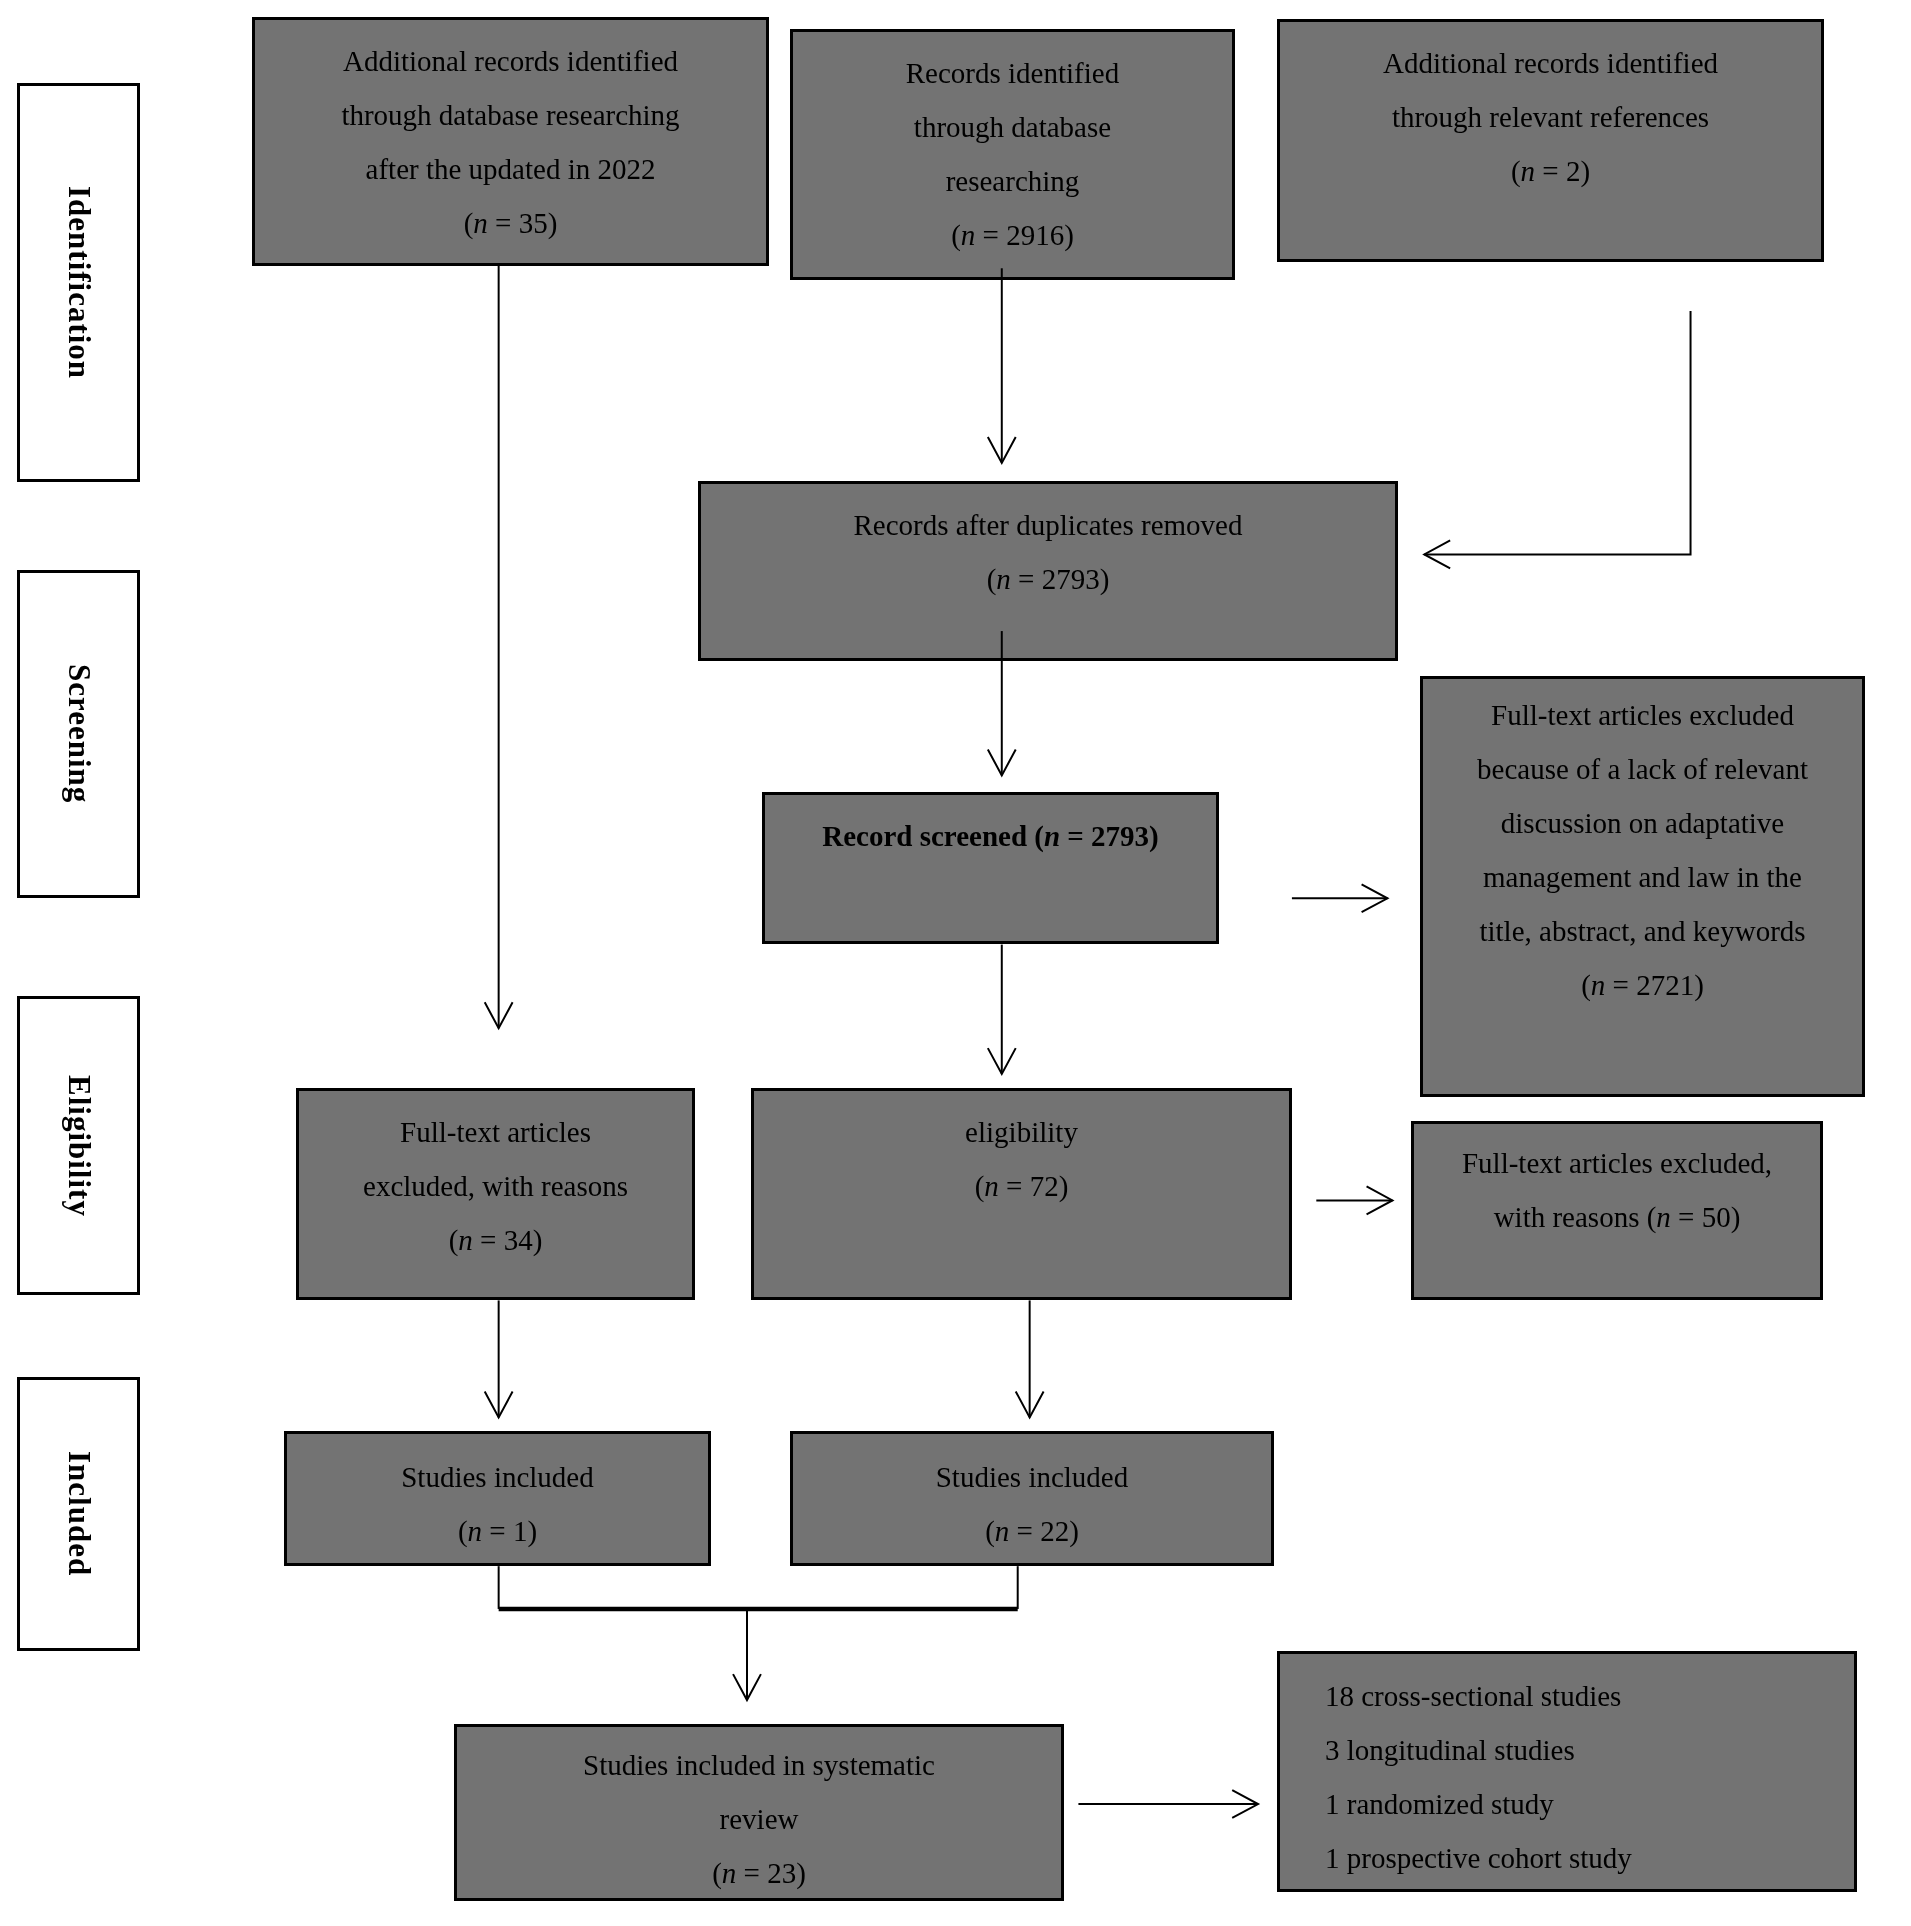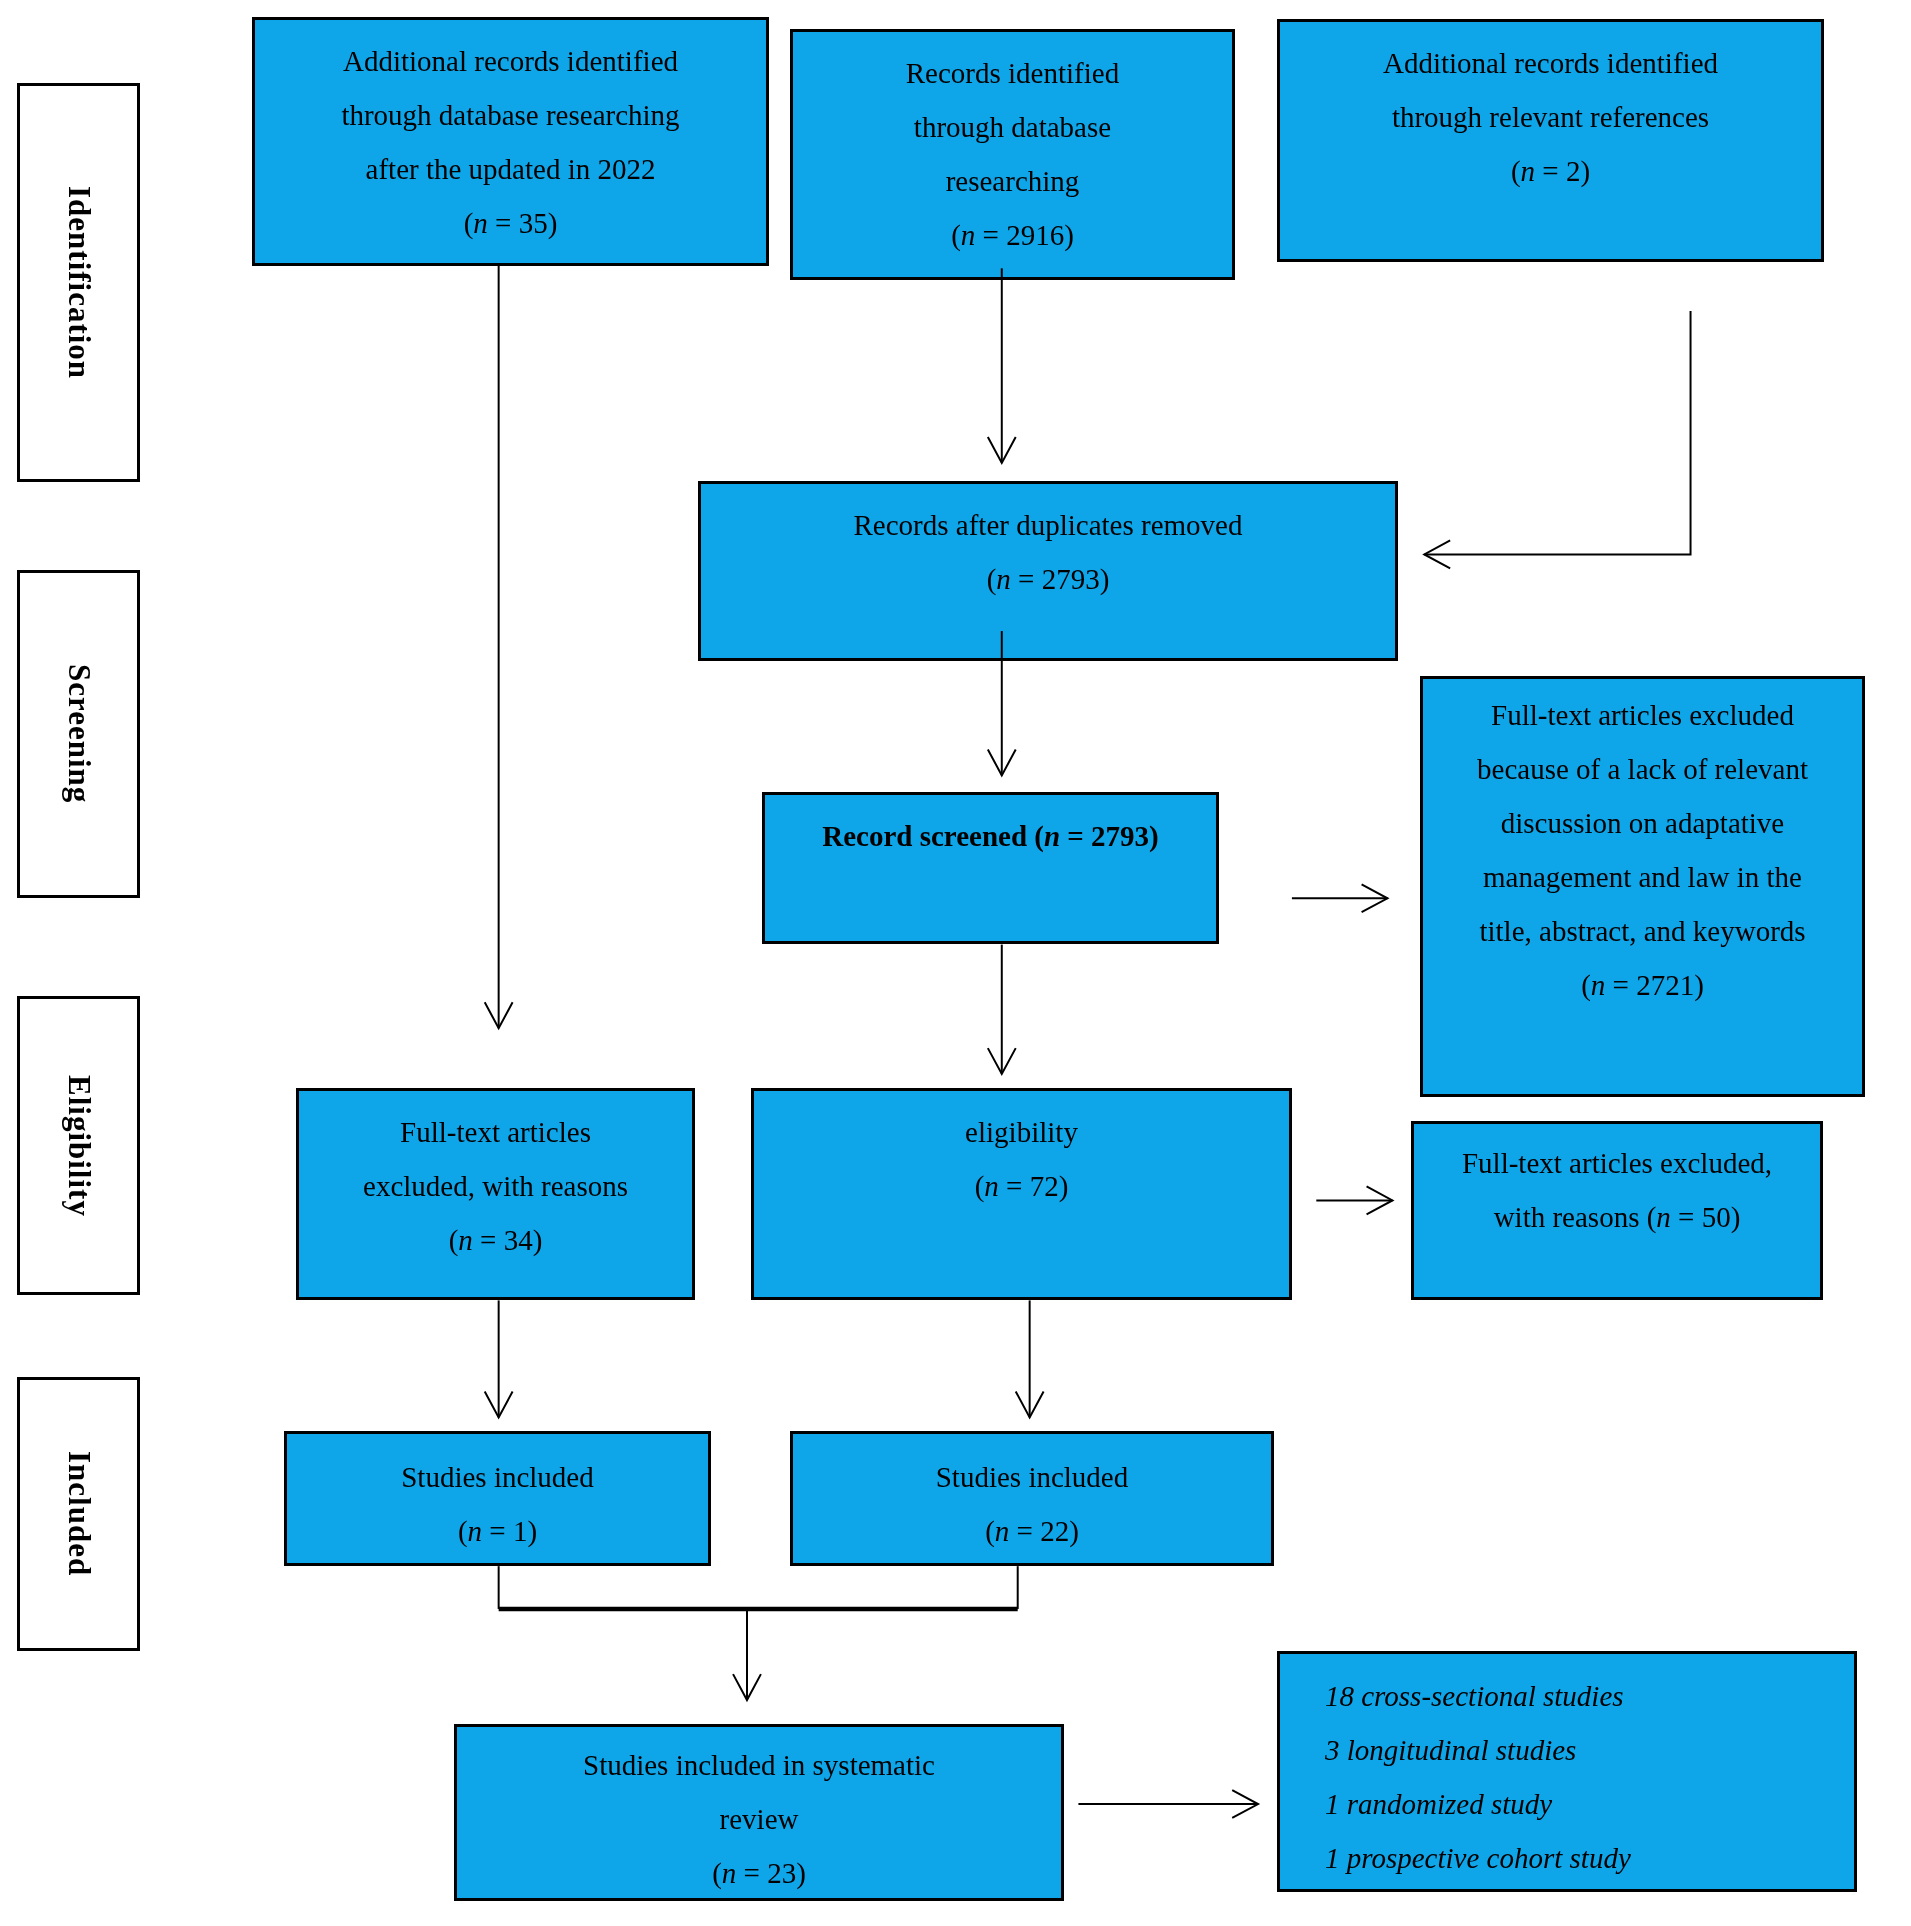--- a/index.html
+++ b/index.html
@@ -8,21 +8,21 @@
     width: 1911px;
     height: 1926px;
     background: #ffffff;
     font-family: "Liberation Serif", "DejaVu Serif", serif;
     color: #000000;
   }
   .box {
     position: absolute;
     box-sizing: border-box;
     border: 3px solid #000000;
-    background: #0ea5e9;
+    background: #737373;
     display: flex;
     flex-direction: column;
     align-items: center;
     text-align: center;
     font-size: 29px;
     line-height: 54px;
   }
   .box .line { height: 54px; white-space: nowrap; }
   .box.left-align { align-items: flex-start; text-align: left; }
   .stage {
@@ -49,21 +49,21 @@
   #b3   { left: 1277px; top: 19.4px;   width: 547px; height: 243px; padding-top: 14px; }
   #dup  { left: 698px; top: 481px;  width: 700px; height: 180px; padding-top: 14px; }
   #scr  { left: 762px; top: 792px; width: 457px;  height: 152px; padding-top: 14px; font-weight: bold; }
   #exbig{ left: 1420px; top: 676px; width: 445px;  height: 421px; padding-top: 9px; }
   #n34  { left: 296px;  top: 1088px; width: 399px;  height: 212px; padding-top: 14px; }
   #asses{ left: 751px; top: 1088px; width: 541px; height: 212px; padding-top: 14px; }
   #ex50 { left: 1411px; top: 1121px; width: 412px;  height: 179px; padding-top: 12px; }
   #st1  { left: 284px;  top: 1431px; width: 427px;  height: 135px; padding-top: 16px; }
   #st2  { left: 790px; top: 1431px; width: 484px;  height: 135px; padding-top: 16px; }
   #sys  { left: 454px;  top: 1716px; width: 610px; height: 177px; padding-top: 11px; margin-top: 8px; }
-  #list { left: 1277px; top: 1651px; width: 580px; height: 241px; padding: 15px 15px 0 45px; font-style: italic; }
+  #list { left: 1277px; top: 1651px; width: 580px; height: 241px; padding: 15px 15px 0 45px; }
   
   #stage-identification { top: 83px;  height: 399px; }
   #stage-screening      { top: 570px; height: 328px; }
   #stage-eligibility    { top: 996px; height: 299px; }
   #stage-included       { top: 1377px; height: 274px; }
   #connectors { position: absolute; left: 0; top: 0; }
 </style>
 </head>
 <body>
 

